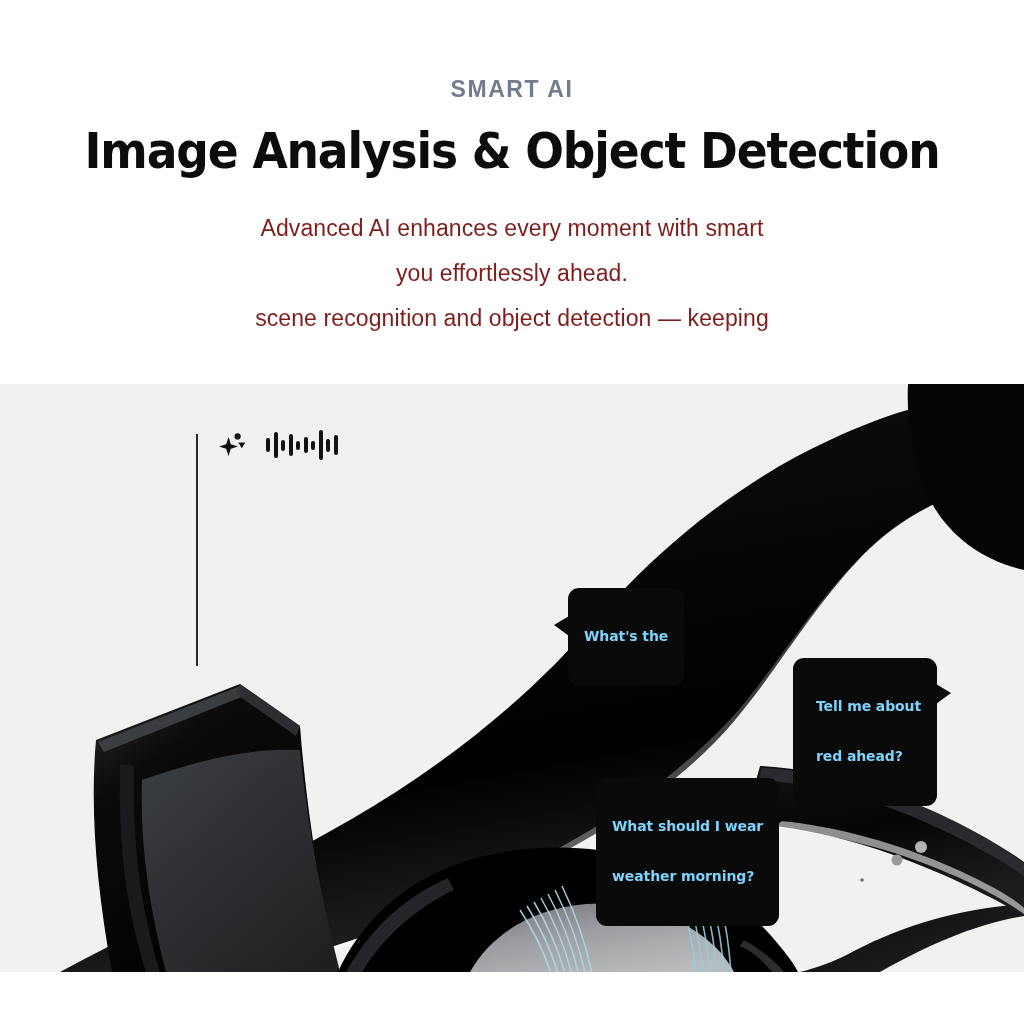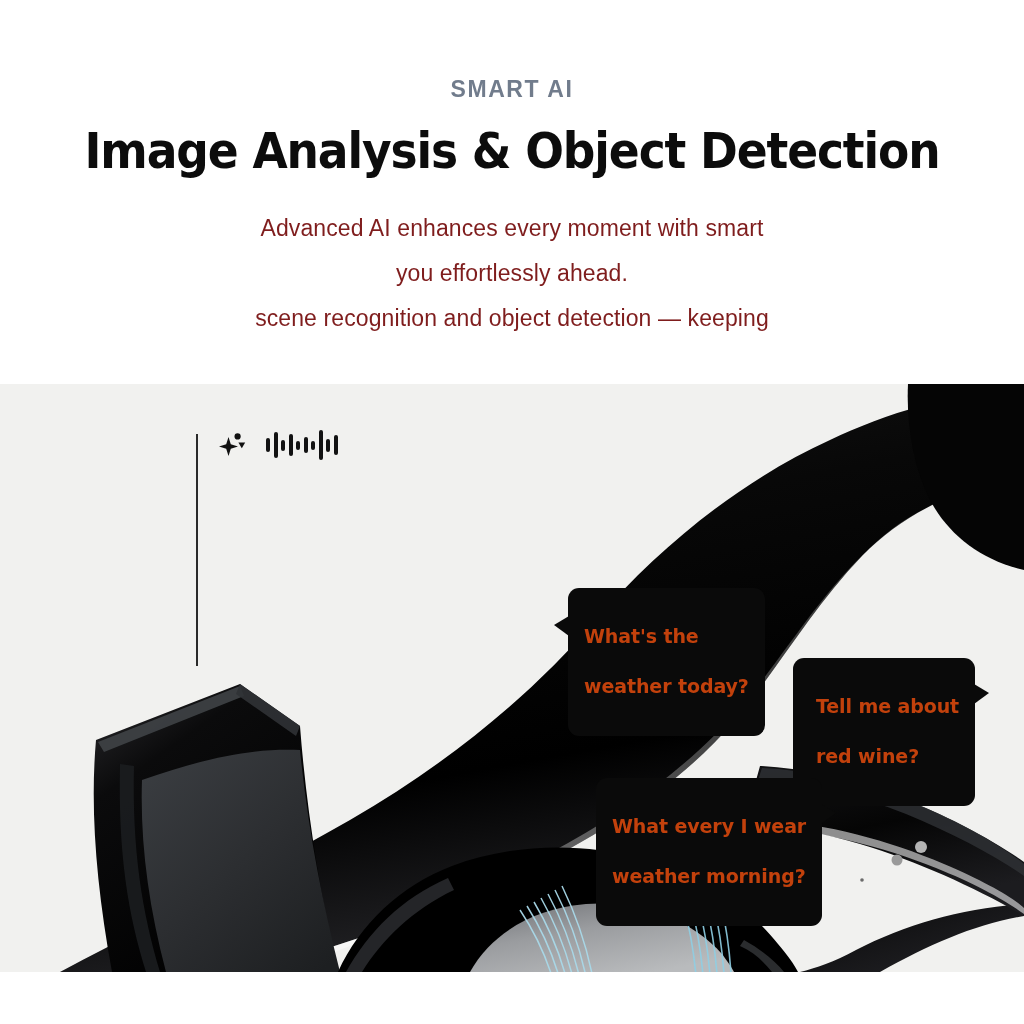--- a/index.html
+++ b/index.html
@@ -99,24 +99,24 @@
     pointer-events:none;
   }
 
   
   .glasses { position:absolute; inset:0; }
 
   
   .bubble {
     position:absolute;
     background:#0a0a0a;
-    color:#c2410c;
+    color:#7dd3fc;
     border-radius:11px;
     padding:11px 16px 12px 16px;
-    font-size:19px;
+    font-size:14px;
     font-weight:bold;
     line-height:25px;
     letter-spacing:-0.1px;
     white-space:pre-line;
     font-family:"DejaVu Sans", sans-serif;
   }
   .bubble span { display:block; }
   .bubble::after {
     content:"";
     position:absolute;
@@ -326,26 +326,25 @@
       <i style="height:9px"></i>
       <i style="height:30px"></i>
       <i style="height:13px"></i>
       <i style="height:20px"></i>
     </div>
   </div>
 </div>
 
 <div class="bubble tail-left" id="bubble-weather">
   <span>What's the</span>
-  <span>weather today?</span>
 </div>
 
 <div class="bubble tail-right" id="bubble-wine">
   <span>Tell me about</span>
-  <span>red wine?</span>
+  <span>red ahead?</span>
 </div>
 
 <div class="bubble tail-right" id="bubble-outfit">
-  <span>What every I wear</span>
+  <span>What should I wear</span>
   <span>weather morning?</span>
 </div>
 
 <div class="photo-bottom-white"></div>
 
 </body></html>

